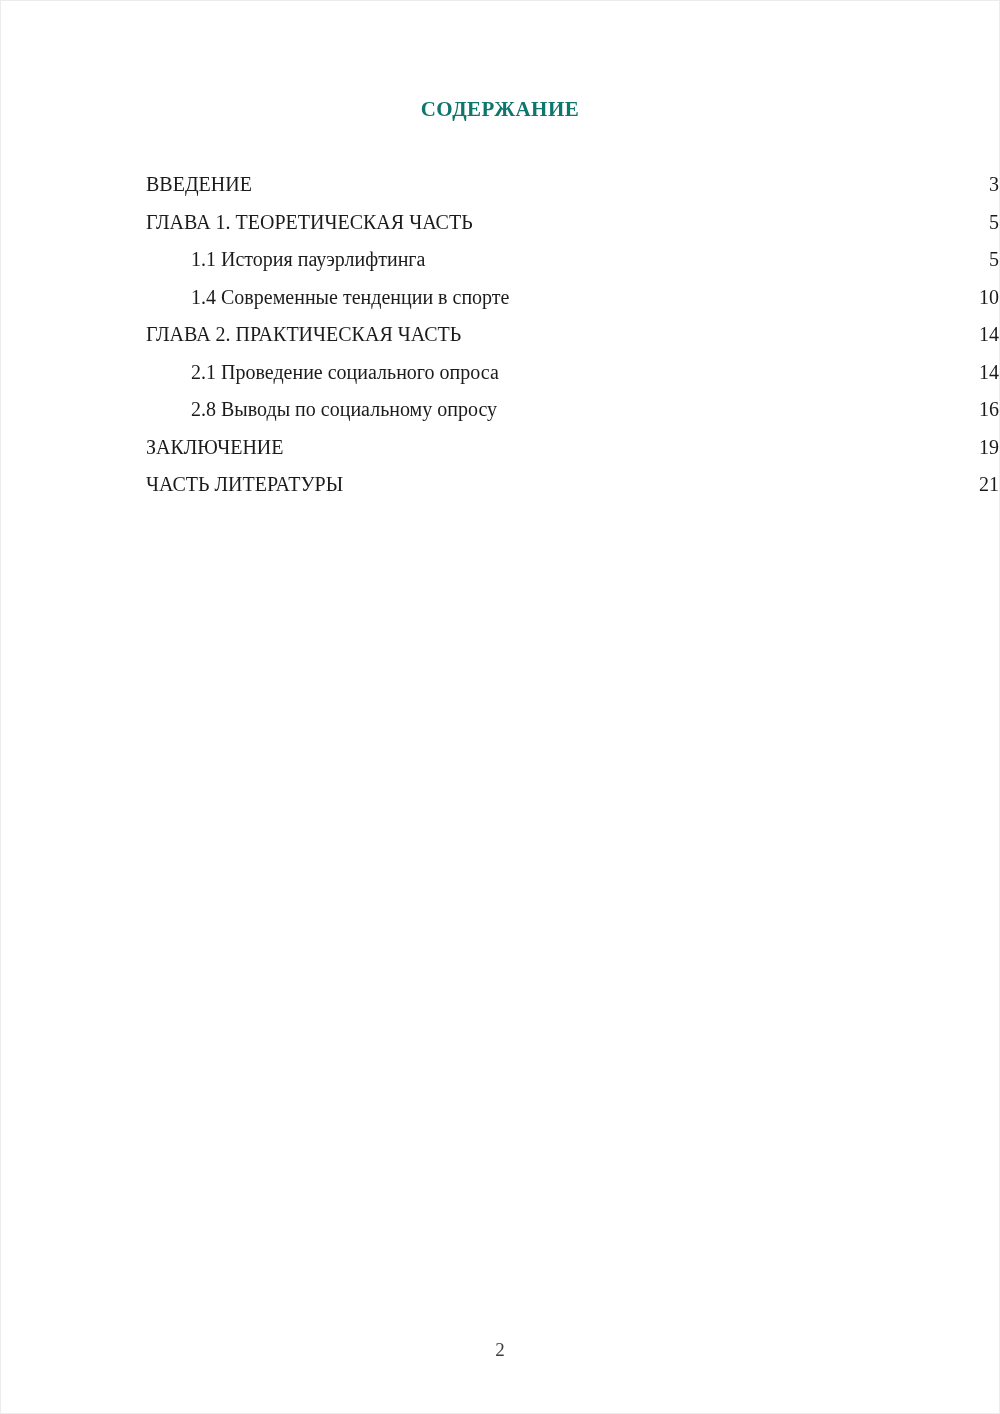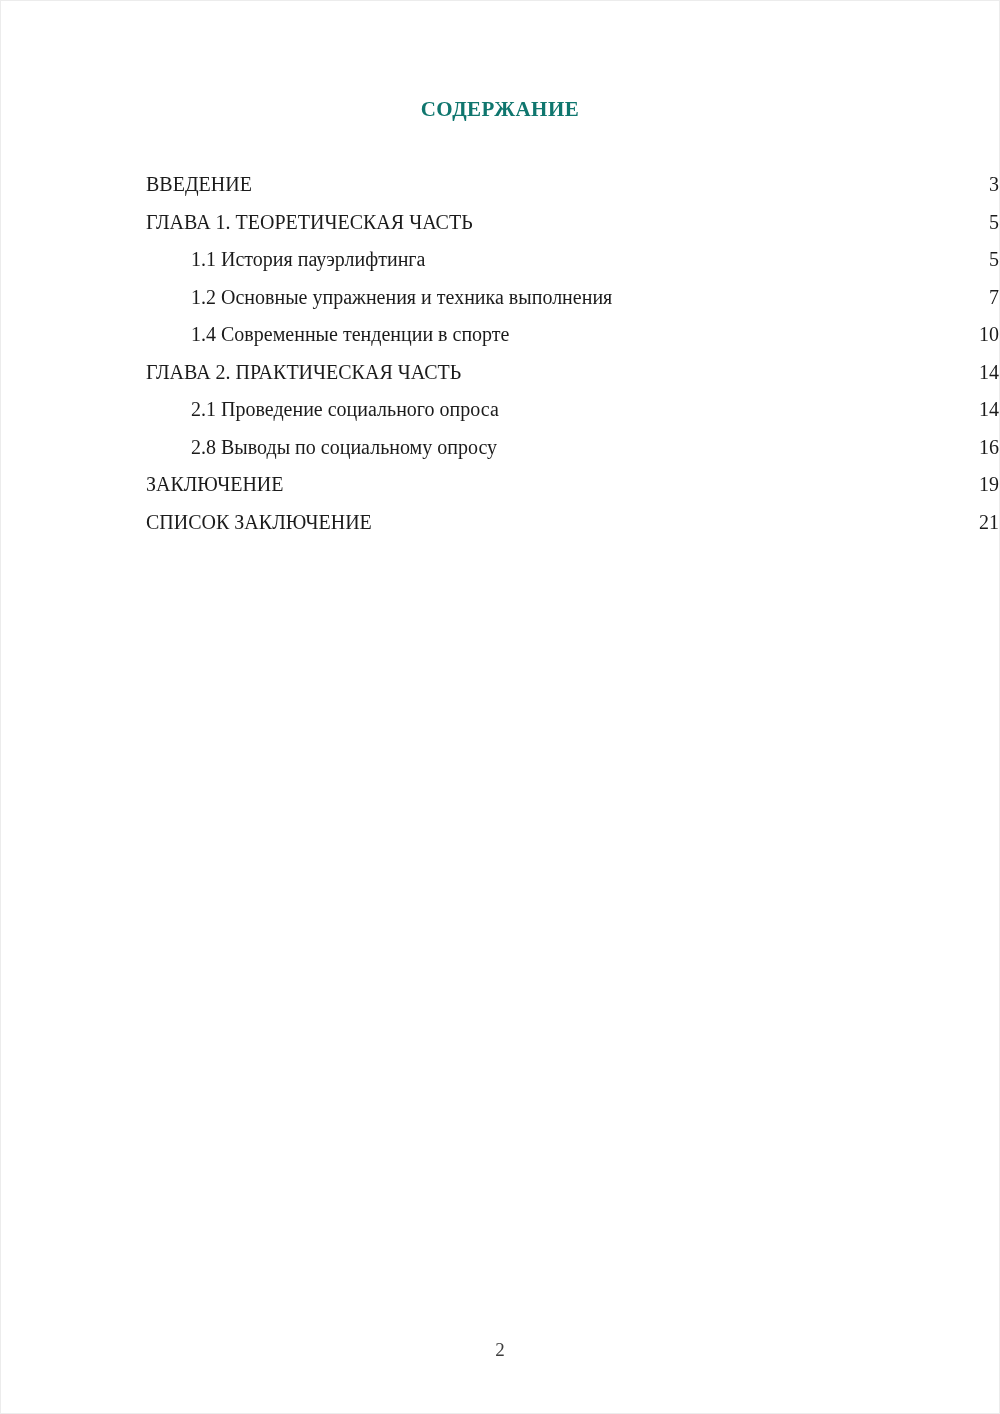--- a/index.html
+++ b/index.html
@@ -76,44 +76,40 @@
   </div>
       <div class="toc-row level-0">
     <span class="toc-label">ГЛАВА 1. ТЕОРЕТИЧЕСКАЯ ЧАСТЬ</span>
     <span class="toc-page">5</span>
   </div>
       <div class="toc-row level-1">
     <span class="toc-label">1.1 История пауэрлифтинга</span>
     <span class="toc-page">5</span>
   </div>
       <div class="toc-row level-1">
-    <span class="toc-label">1.2 Основные упражнения и техника выполнения</span>
-    <span class="toc-page">7</span>
-  </div>
-      <div class="toc-row level-1">
     <span class="toc-label">1.4 Современные тенденции в спорте</span>
     <span class="toc-page">10</span>
   </div>
       <div class="toc-row level-0">
     <span class="toc-label">ГЛАВА 2. ПРАКТИЧЕСКАЯ ЧАСТЬ</span>
     <span class="toc-page">14</span>
   </div>
       <div class="toc-row level-1">
     <span class="toc-label">2.1 Проведение социального опроса</span>
     <span class="toc-page">14</span>
   </div>
       <div class="toc-row level-1">
     <span class="toc-label">2.8 Выводы по социальному опросу</span>
     <span class="toc-page">16</span>
   </div>
       <div class="toc-row level-0">
     <span class="toc-label">ЗАКЛЮЧЕНИЕ</span>
     <span class="toc-page">19</span>
   </div>
       <div class="toc-row level-0">
-    <span class="toc-label">СПИСОК ЗАКЛЮЧЕНИЕ</span>
+    <span class="toc-label">ЧАСТЬ ЛИТЕРАТУРЫ</span>
     <span class="toc-page">21</span>
   </div>
     </div>
 
   <div class="page-footer">2</div>
 
 </div>
 
 </body></html>

